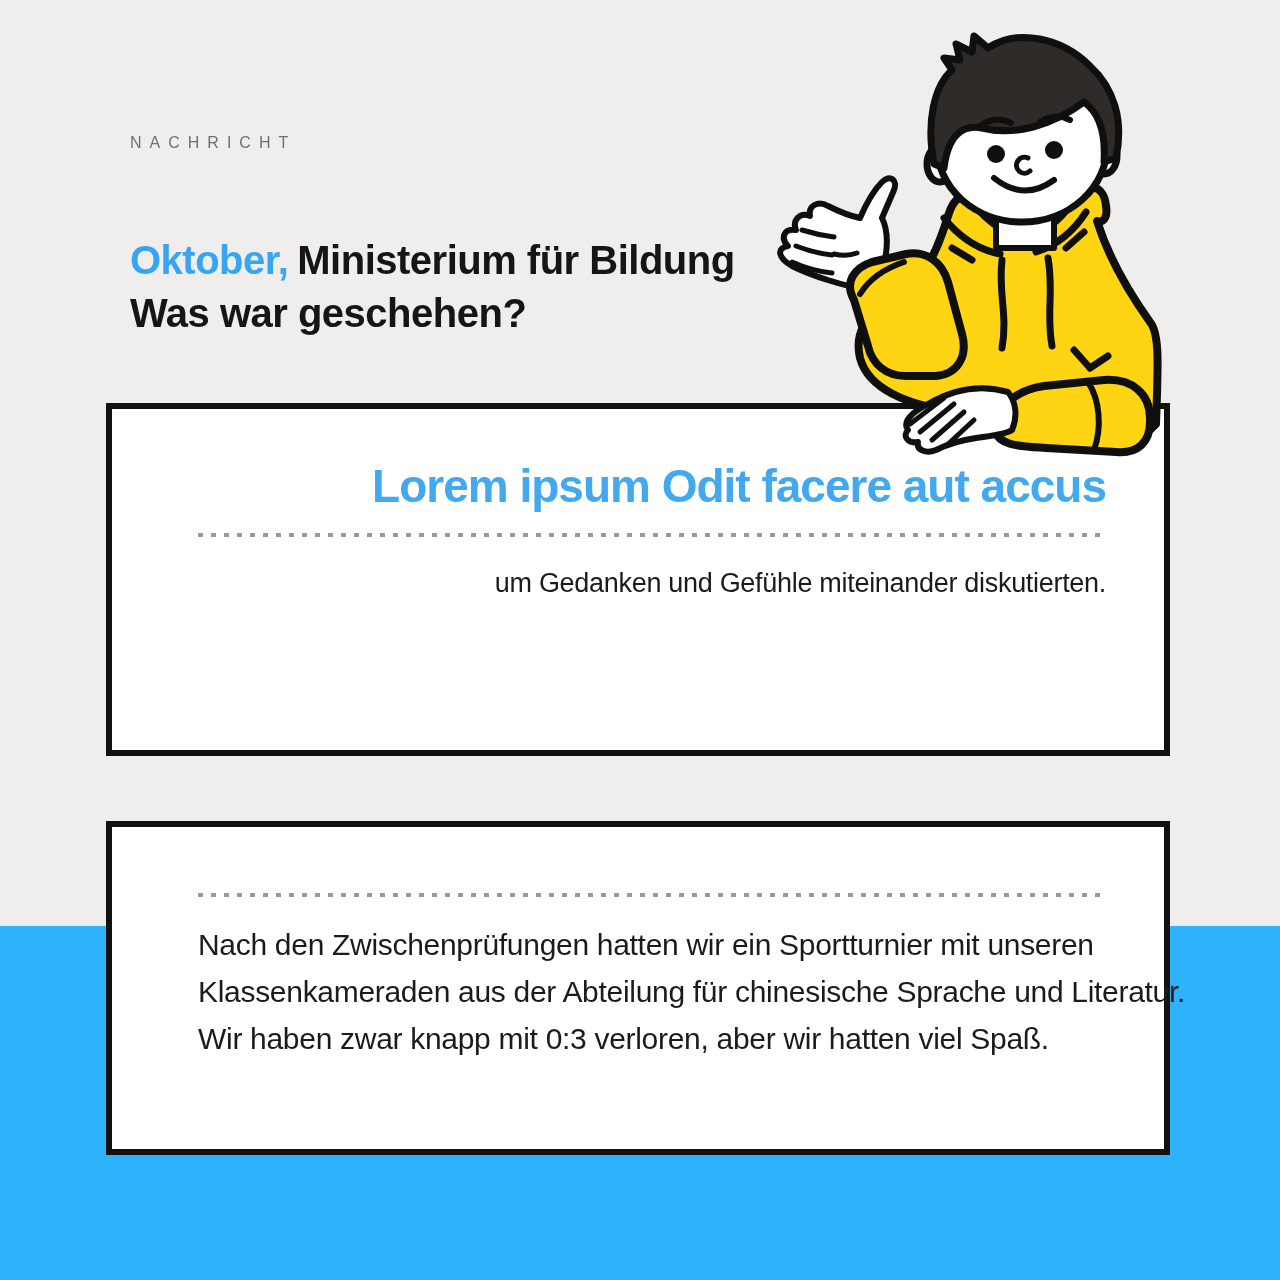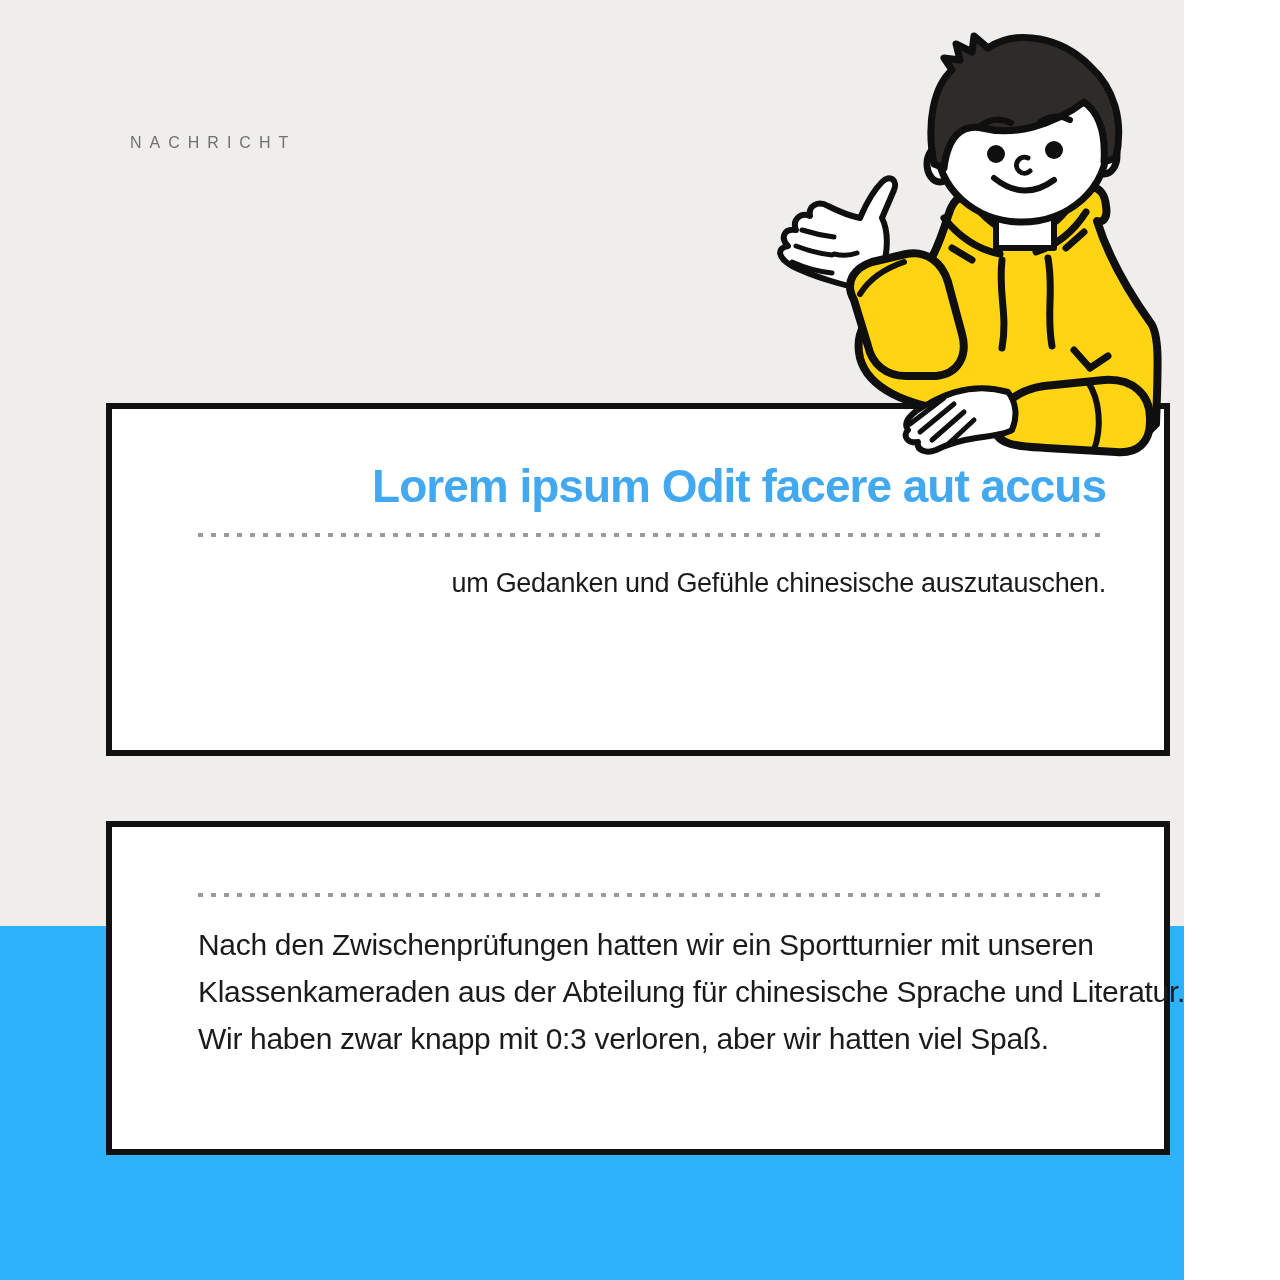--- a/index.html
+++ b/index.html
@@ -2,21 +2,21 @@
 <html style="--accent: #38a5f2; --heading-blue: #42a9f1; --bg-top: #efeeec; --bg-bottom: #2fb2fc; --card-border: #111111; --text-dark: #1b1b1b; --eyebrow-gray: #707070; --dot-gray: #9a9a9a; --hoodie-yellow: #ffd513; --hair-dark: #2f2b28; --outline-black: #0f0f0f; --skin-white: #ffffff;"><head>
 <meta charset="utf-8">
 <style>
   :root{
     --accent:#38a5f2; --heading-blue:#42a9f1; --bg-top:#efeeec; --bg-bottom:#2fb2fc;
     --card-border:#111111; --text-dark:#1b1b1b; --eyebrow-gray:#707070; --dot-gray:#9a9a9a;
     --hoodie-yellow:#ffd513; --hair-dark:#2f2b28; --outline-black:#0f0f0f; --skin-white:#ffffff;
   }
   html,body{margin:0;padding:0;}
   .canvas{
-    position:relative; width:1184px; height:1280px; overflow:hidden;
+    position:relative; width:1280px; height:1280px; overflow:hidden;
     background:var(--bg-top);
     font-family:"Liberation Sans", sans-serif;
   }
   .bg-bottom{position:absolute; left:0; top:926px; width:1280px; height:354px; background:var(--bg-bottom);}
   .eyebrow{
     position:absolute; left:130px; top:134px;
     font-size:16px; letter-spacing:8px; font-weight:500; color:var(--eyebrow-gray);
     white-space:nowrap;
   }
   .headline{
@@ -57,26 +57,30 @@
 </style>
 </head>
 <body>
 
 <div class="canvas">
 
   <div class="bg-bottom"></div>
 
   <div class="eyebrow">NACHRICHT</div>
 
+  <h1 class="headline">
+    <div class="t-line"><span class="hl">Oktober,</span><span>Ministerium für Bildung</span></div>
+    <div class="t-line">Was war geschehen?</div>
+  </h1>
 
   <section class="card card-1">
     <h2>Lorem ipsum Odit facere aut accus</h2>
     <div class="divider"></div>
     <div class="body">
-      <div class="line">um Gedanken und Gefühle chinesische auszutauschen.</div>
+      <div class="line">um Gedanken und Gefühle miteinander diskutierten.</div>
     </div>
   </section>
 
   <section class="card card-2">
     <div class="divider"></div>
     <div class="body">
       <div class="line">Nach den Zwischenprüfungen hatten wir ein Sportturnier mit unseren</div>
       <div class="line">Klassenkameraden aus der Abteilung für chinesische Sprache und Literatur.</div>
       <div class="line">Wir haben zwar knapp mit 0:3 verloren, aber wir hatten viel Spaß.</div>
     </div>

